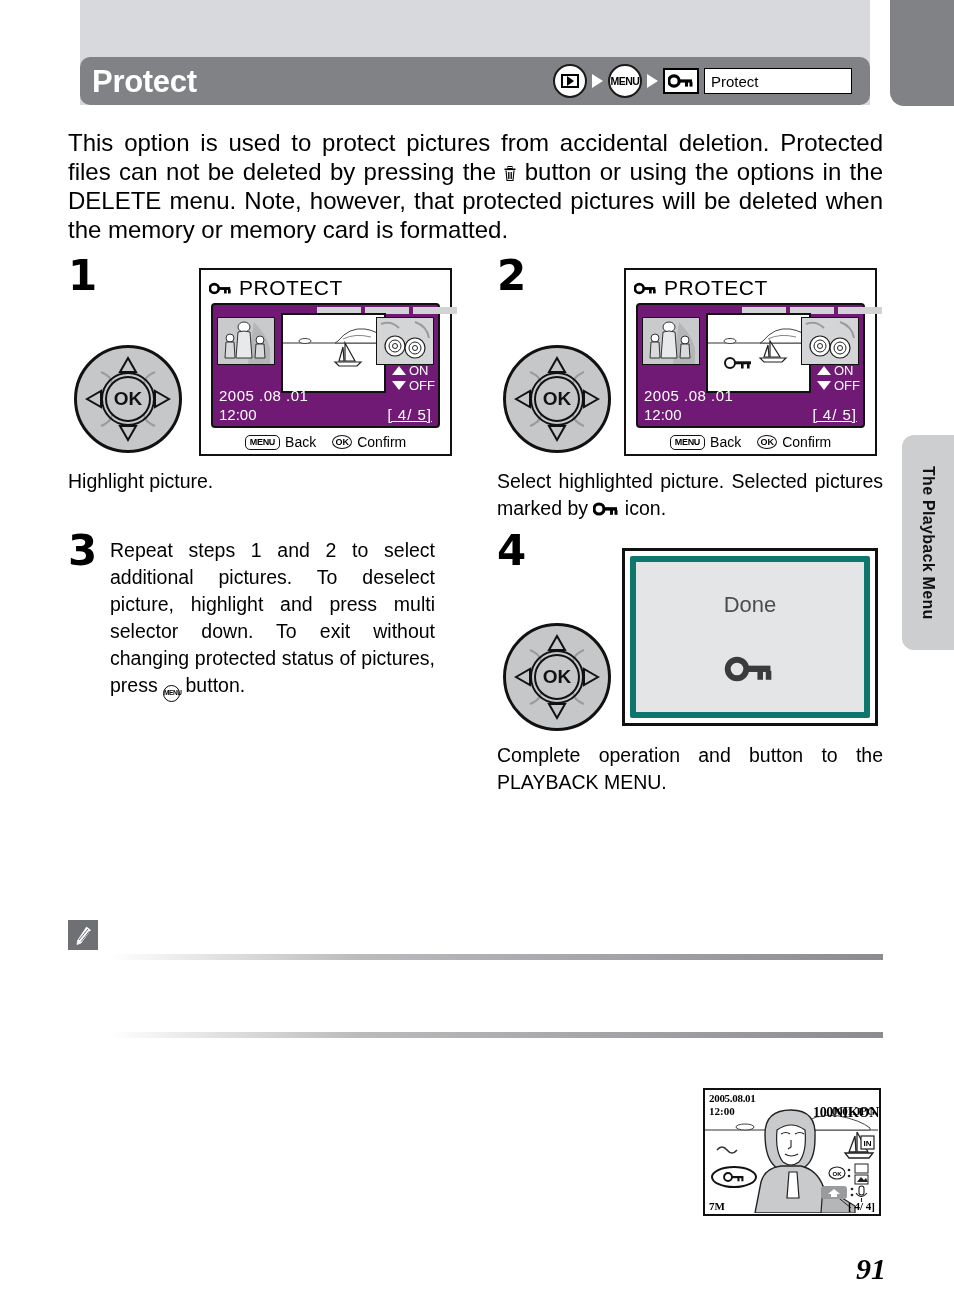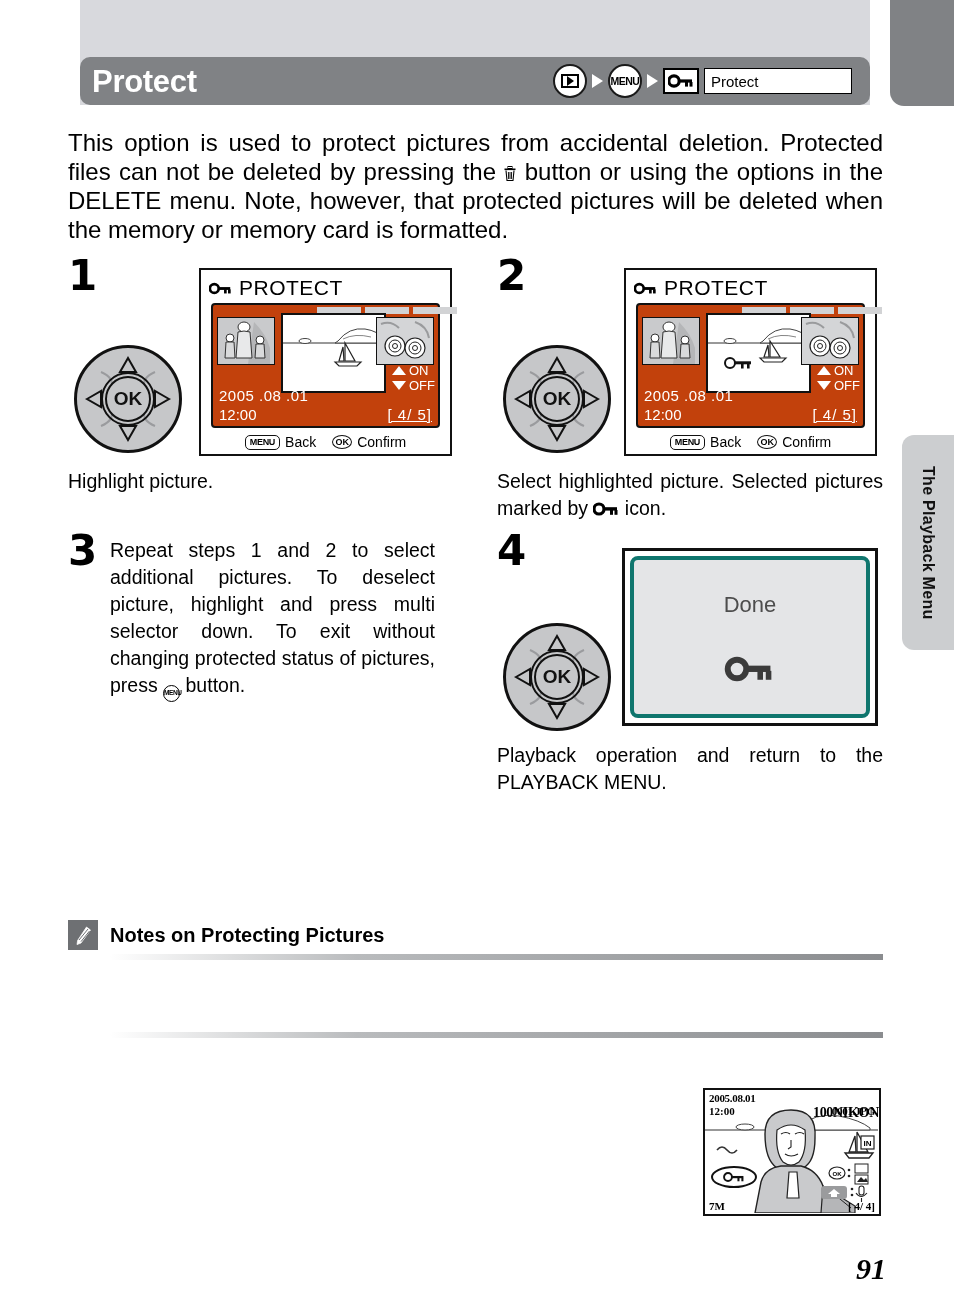--- a/index.html
+++ b/index.html
@@ -150,21 +150,21 @@
   .lcd-title {
     display: flex; align-items: center; gap: 7px;
     padding: 6px 0 0 8px;
     font-size: 21px;
     letter-spacing: 0.5px;
     font-family: "Liberation Sans", sans-serif;
   }
   .lcd-panel {
     position: absolute;
     left: 10px; top: 33px; right: 10px; height: 125px;
-    background: #c2410c;
+    background: #701a75;
     border: 2px solid #111;
     border-radius: 4px;
   }
   .lcd-topbars { position:absolute; left:104px; top:2px; display:flex; gap:4px; }
   .lcd-topbar { width: 44px; height: 7px; background:#d2d3d5; }
   .thumb-side {
     position: absolute; top: 12px; width: 58px; height: 48px;
     background: #c9cacc; border: 1.5px solid #111;
     overflow:hidden;
   }
@@ -229,22 +229,22 @@
   
   .donebox {
     position: absolute; left: 622px; top: 548px;
     width: 256px; height: 178px;
     border: 3px solid #111; background:#fff;
     padding: 5px;
   }
   .donebox-inner {
     width:100%; height:100%;
     background:#e4e5e7;
-    border: 4px solid #0f766e;
-    border-radius: 8px;
+    border: 6px solid #0f766e;
+    border-radius: 2px;
     display:flex; flex-direction:column; align-items:center;
     justify-content: center; gap: 38px;
   }
   .done-label { font-size: 22px; color:#4d4d4d; }
 
   
   .side-tab {
     position: absolute; right: 0; top: 435px;
     width: 52px; height: 215px;
     background: #ccced0;
@@ -584,36 +584,35 @@
     <div class="done-label">Done</div>
     <svg width="52" height="26" viewBox="0 0 26 14">
       <circle cx="6" cy="7" r="5" fill="none" stroke="#3b3b3b" stroke-width="3.2"></circle>
       <rect x="10" y="5.2" width="14" height="3.4" fill="#3b3b3b"></rect>
       <rect x="17" y="8" width="3" height="4.8" fill="#3b3b3b"></rect>
       <rect x="21.5" y="8" width="3" height="4.8" fill="#3b3b3b"></rect>
     </svg>
   </div>
 </div>
 
-<div class="caption cap4">Playback operation and return to the PLAYBACK MENU.</div>
+<div class="caption cap4">Complete operation and button to the PLAYBACK MENU.</div>
 
 <div class="side-tab">
   <span>The Playback Menu</span>
 </div>
 
 <div class="note note1">
   <div class="note-head">
     <div class="note-icon">
       <svg width="17" height="19" viewBox="0 0 17 19">
         <path d="M11.5 1 L15.5 4 L6 17 L2 18.6 L2.6 14.5 Z" fill="#ffffff" stroke="#ffffff" stroke-width="0.7"></path>
         <line x1="4" y1="14" x2="13" y2="3" stroke="#6e7073" stroke-width="1"></line>
         <line x1="6" y1="15.6" x2="14.5" y2="5" stroke="#6e7073" stroke-width="1"></line>
       </svg>
     </div>
-    <div class="note-title">Notes on Protecting Pictures</div>
   </div>
   <div class="note-rule"></div>
 </div>
 
 <div class="note note2">
   <div class="note-rule"></div>
 </div>
 
 <div class="photo">
   <svg width="173" height="123" viewBox="0 0 173 123" style="position:absolute;left:0;top:0">

